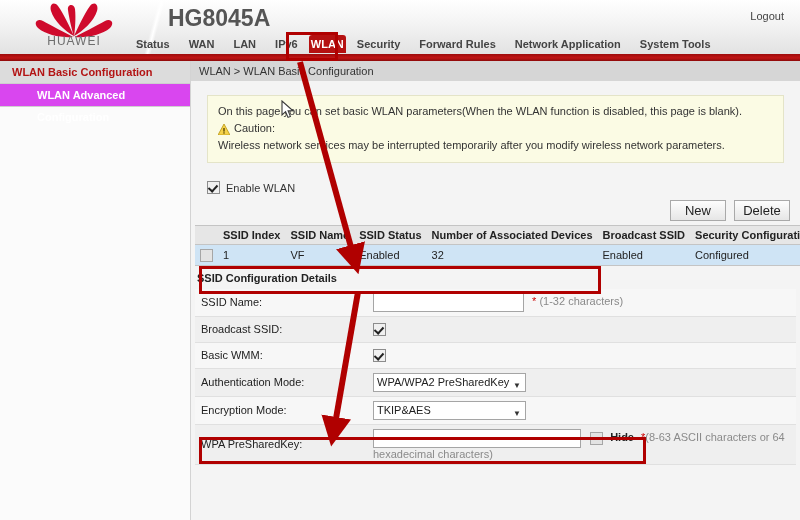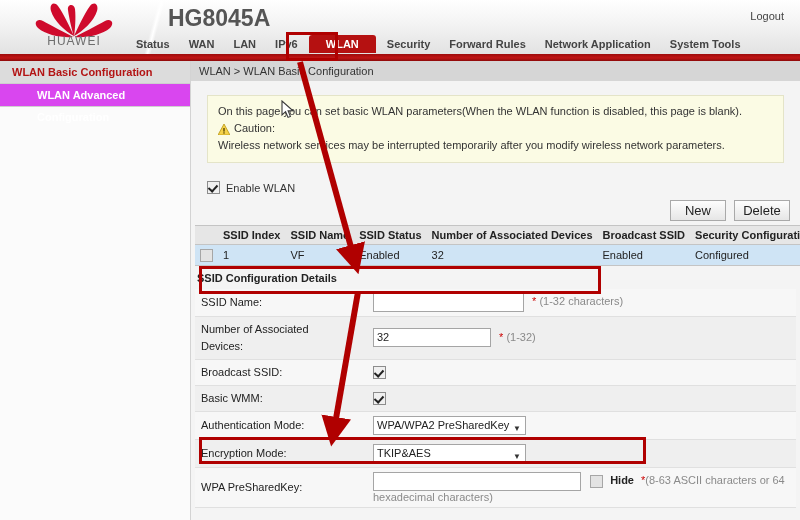--- a/index.html
+++ b/index.html
@@ -30,21 +30,21 @@
   #logout{
     position:absolute;right:16px;top:10px;font-size:11px;color:#444;cursor:pointer;
   }
   #navbar{position:absolute;left:128px;top:36px;height:18px;}
   .navitem{
     display:inline-block;font-size:11px;font-weight:bold;color:#444;
     padding:2px 8px;cursor:pointer;vertical-align:top;
   }
   .navitem.active{
     background:#b51111;color:#ffffff;border-radius:3px 3px 0 0;
-    padding:3px 17px;margin-top:-1px;
+    padding:3px 2px;margin-top:-1px;
   }
   #redbar{
     position:absolute;left:0;top:54px;width:800px;height:7px;
     background:linear-gradient(to bottom,#9e0b0b,#c01515 55%,#8d0a0a);
   }
   
   #sidebar{
     position:absolute;left:0;top:61px;width:190px;height:459px;
     background:#fbfbfb;border-right:1px solid #d3d3d3;
   }
@@ -234,30 +234,20 @@
     <tbody>
         <tr>
       <td class="lbl">SSID Name:</td>
       <td>
         <span class="tin w-ssid"></span>
         <span class="hint"><span class="star">*</span> <span>(1-32 characters)</span></span>
       </td>
     </tr>
 
 
-    <tr>
-      <td class="lbl">
-        <div>Number of Associated</div>
-        <div>Devices:</div>
-      </td>
-      <td>
-        <span class="tin w-num">32</span>
-        <span class="hint"><span class="star">*</span> <span>(1-32)</span></span>
-      </td>
-    </tr>
 
     <tr>
       <td class="lbl">Broadcast SSID:</td>
       <td>
         <span class="cb on"></span>
       </td>
     </tr>
 
     <tr>
       <td class="lbl">Basic WMM:</td>

